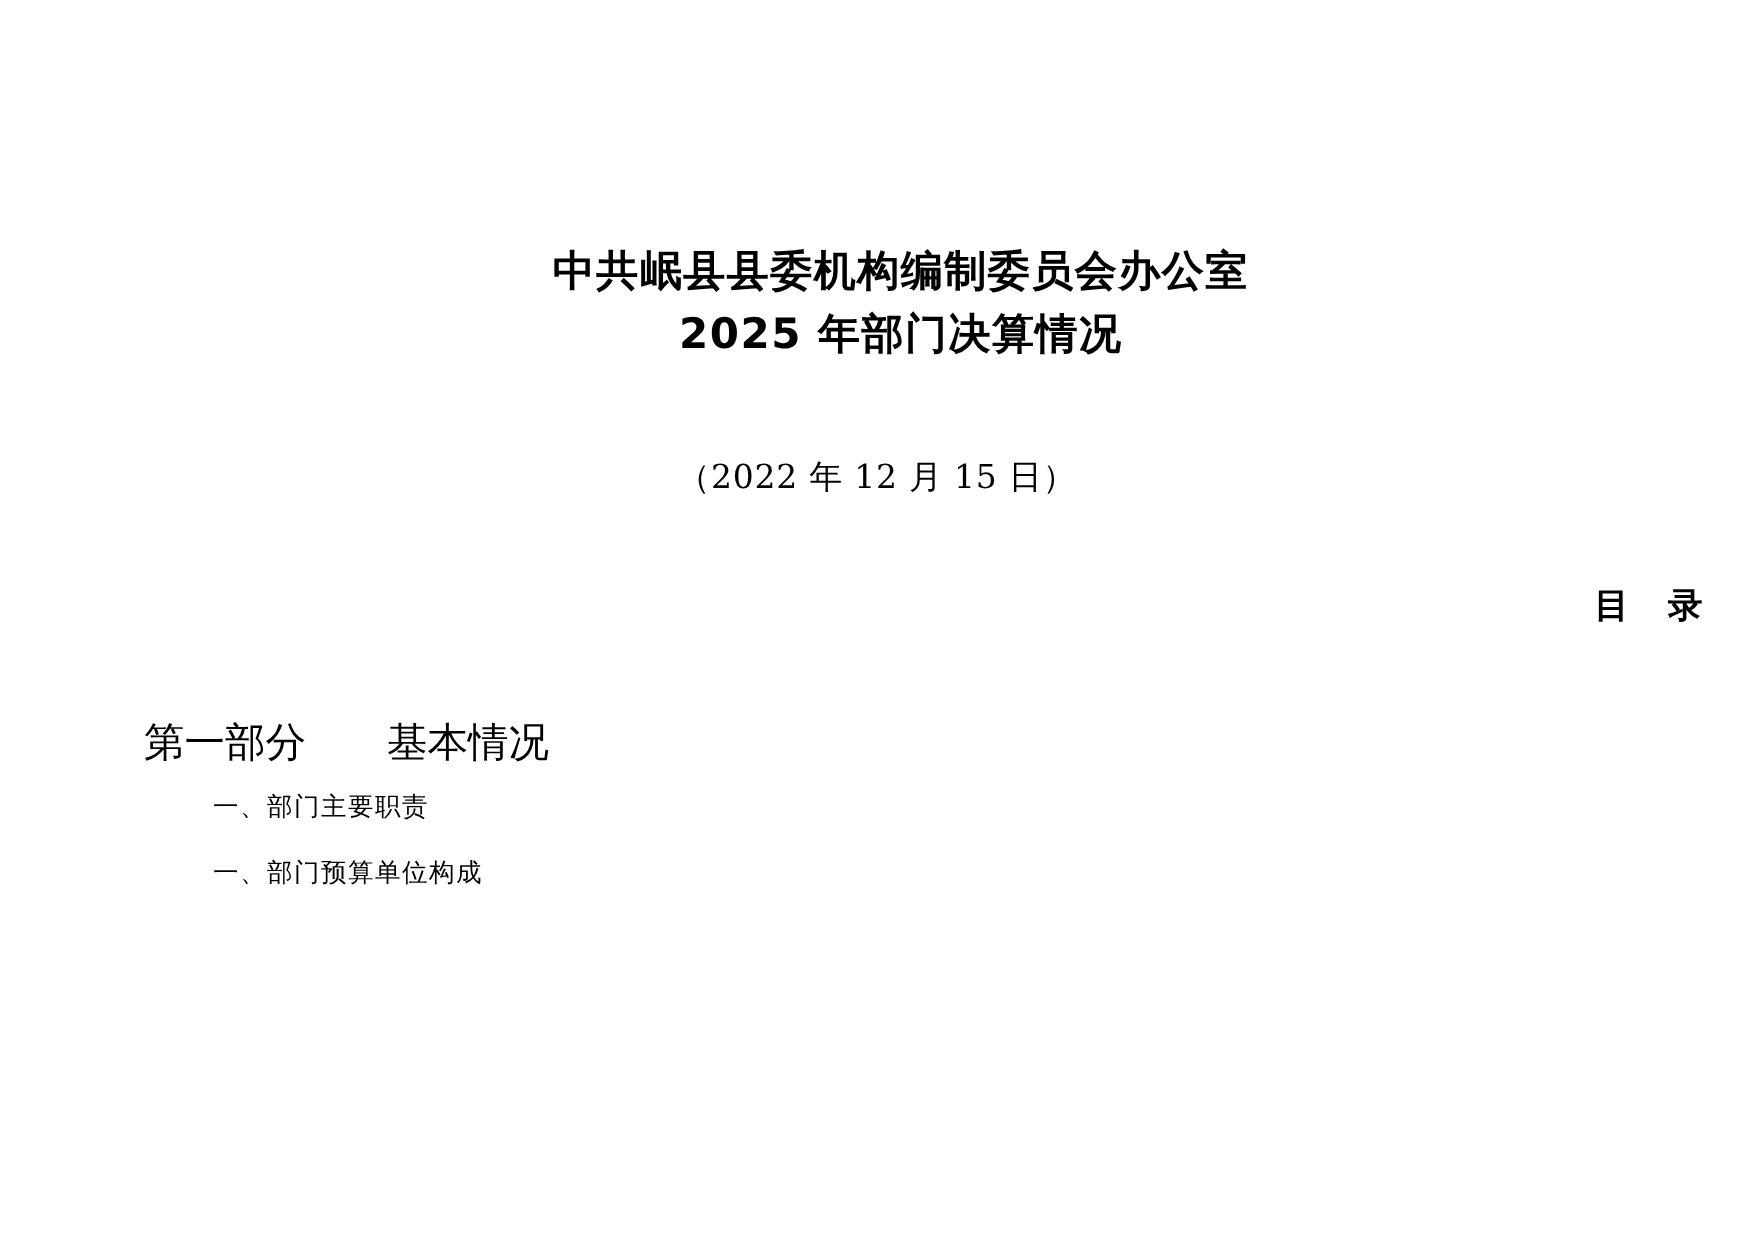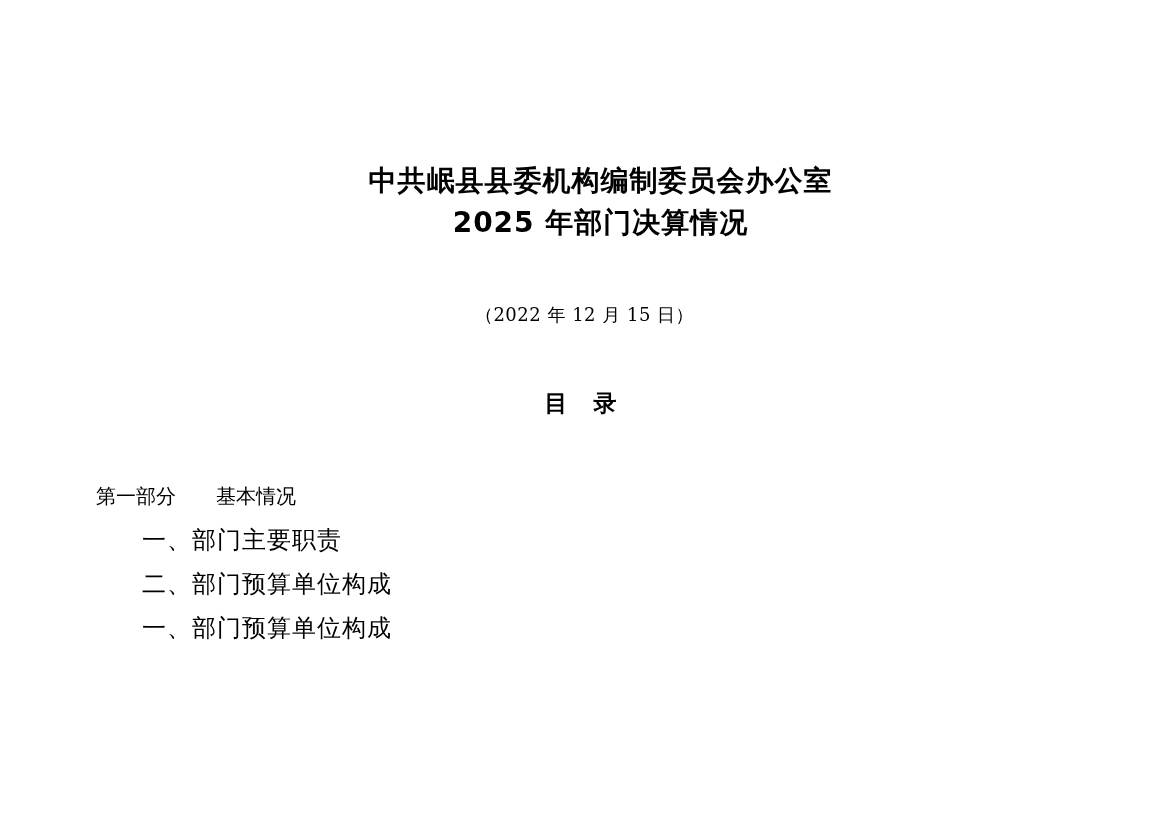--- a/index.html
+++ b/index.html
@@ -35,30 +35,30 @@
     line-height: 42px;
     color: #000000;
   }
   .doc-date {
     position: absolute;
     top: 303px;
     left: 0;
     width: 1169px;
     text-align: center;
     font-family: "DejaVu Serif", "Liberation Serif", serif;
-    font-size: 18px;
+    font-size: 22px;
     letter-spacing: 0.5px;
     color: #000000;
   }
   .toc-heading {
     position: absolute;
     top: 388px;
     left: 0;
     width: 1161px;
-    text-align: center;
+    text-align: right;
     font-family: "DejaVu Sans", "Liberation Sans", sans-serif;
     font-size: 23px;
     font-weight: 700;
     letter-spacing: 26px;
     text-indent: 26px;
     color: #000000;
   }
   .toc-list {
     position: absolute;
     top: 474px;
@@ -66,26 +66,26 @@
     width: 900px;
   }
   .toc-entry {
     font-size: 21px;
     line-height: 44px;
     white-space: pre;
     color: #000000;
   }
   .toc-entry.level-1 {
     font-family: "DejaVu Sans", "Liberation Sans", sans-serif;
-    font-size: 20px;
+    font-size: 27px;
     padding-left: 0;
   }
   .toc-entry.level-2 {
-    font-family: Liberation Serif, serif;
-    font-size: 24px;
+    font-family: Liberation Mono, monospace;
+    font-size: 17px;
     padding-left: 46px;
     letter-spacing: 1px;
   }
 </style>
 </head>
 <body>
 
 <div class="page">
 
   <div class="title-block">
@@ -93,17 +93,16 @@
     <div class="doc-title-line">2025 年部门决算情况</div>
   </div>
 
   <div class="doc-date">（2022 年 12 月 15 日）</div>
 
   <div class="toc-heading">目录</div>
 
   <div class="toc-list">
     <div class="toc-entry level-1">第一部分　　基本情况</div>
     <div class="toc-entry level-2">一、部门主要职责</div>
-    <div class="toc-entry level-2">二、部门预算单位构成</div>
     <div class="toc-entry level-2">一、部门预算单位构成</div>
   </div>
 
 </div>
 
 </body></html>

